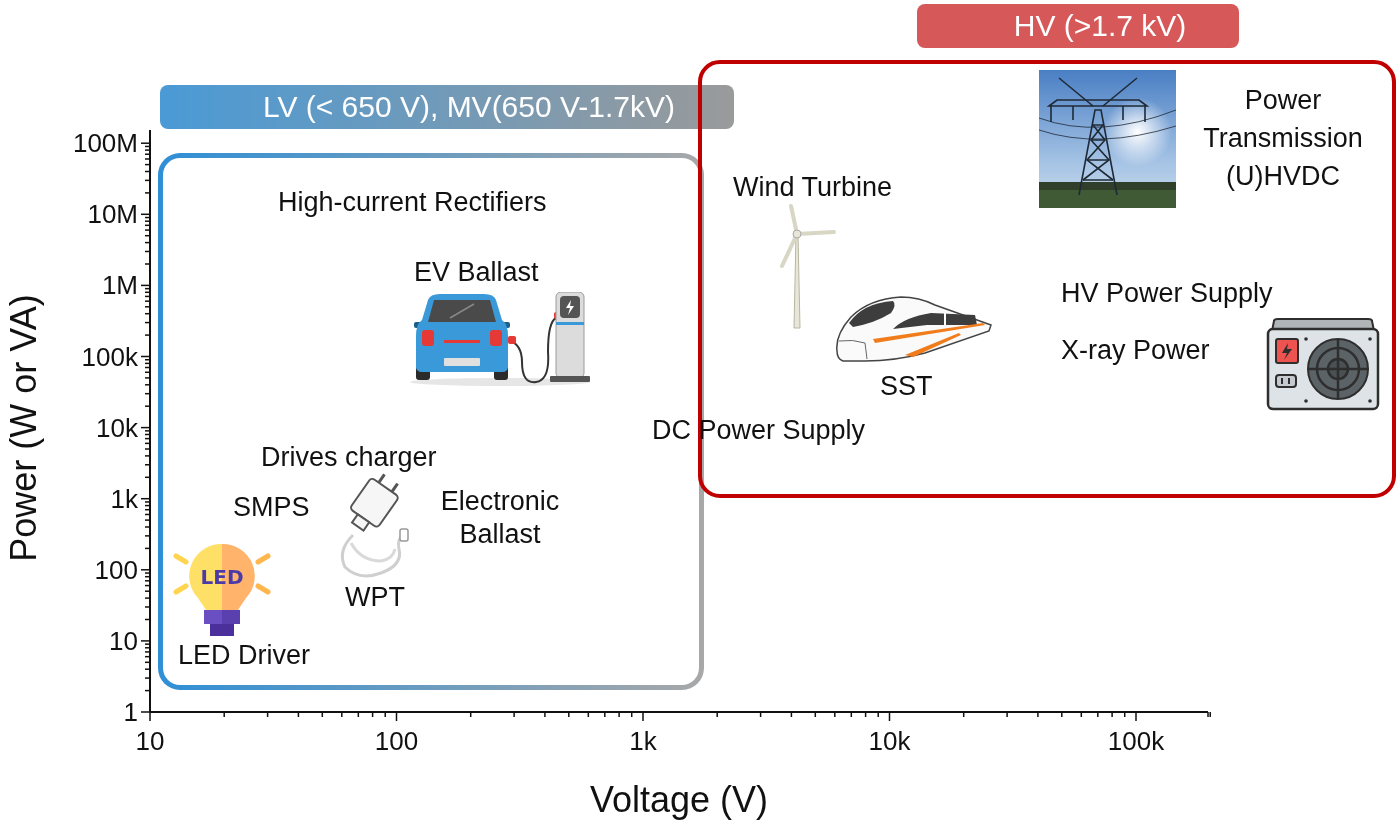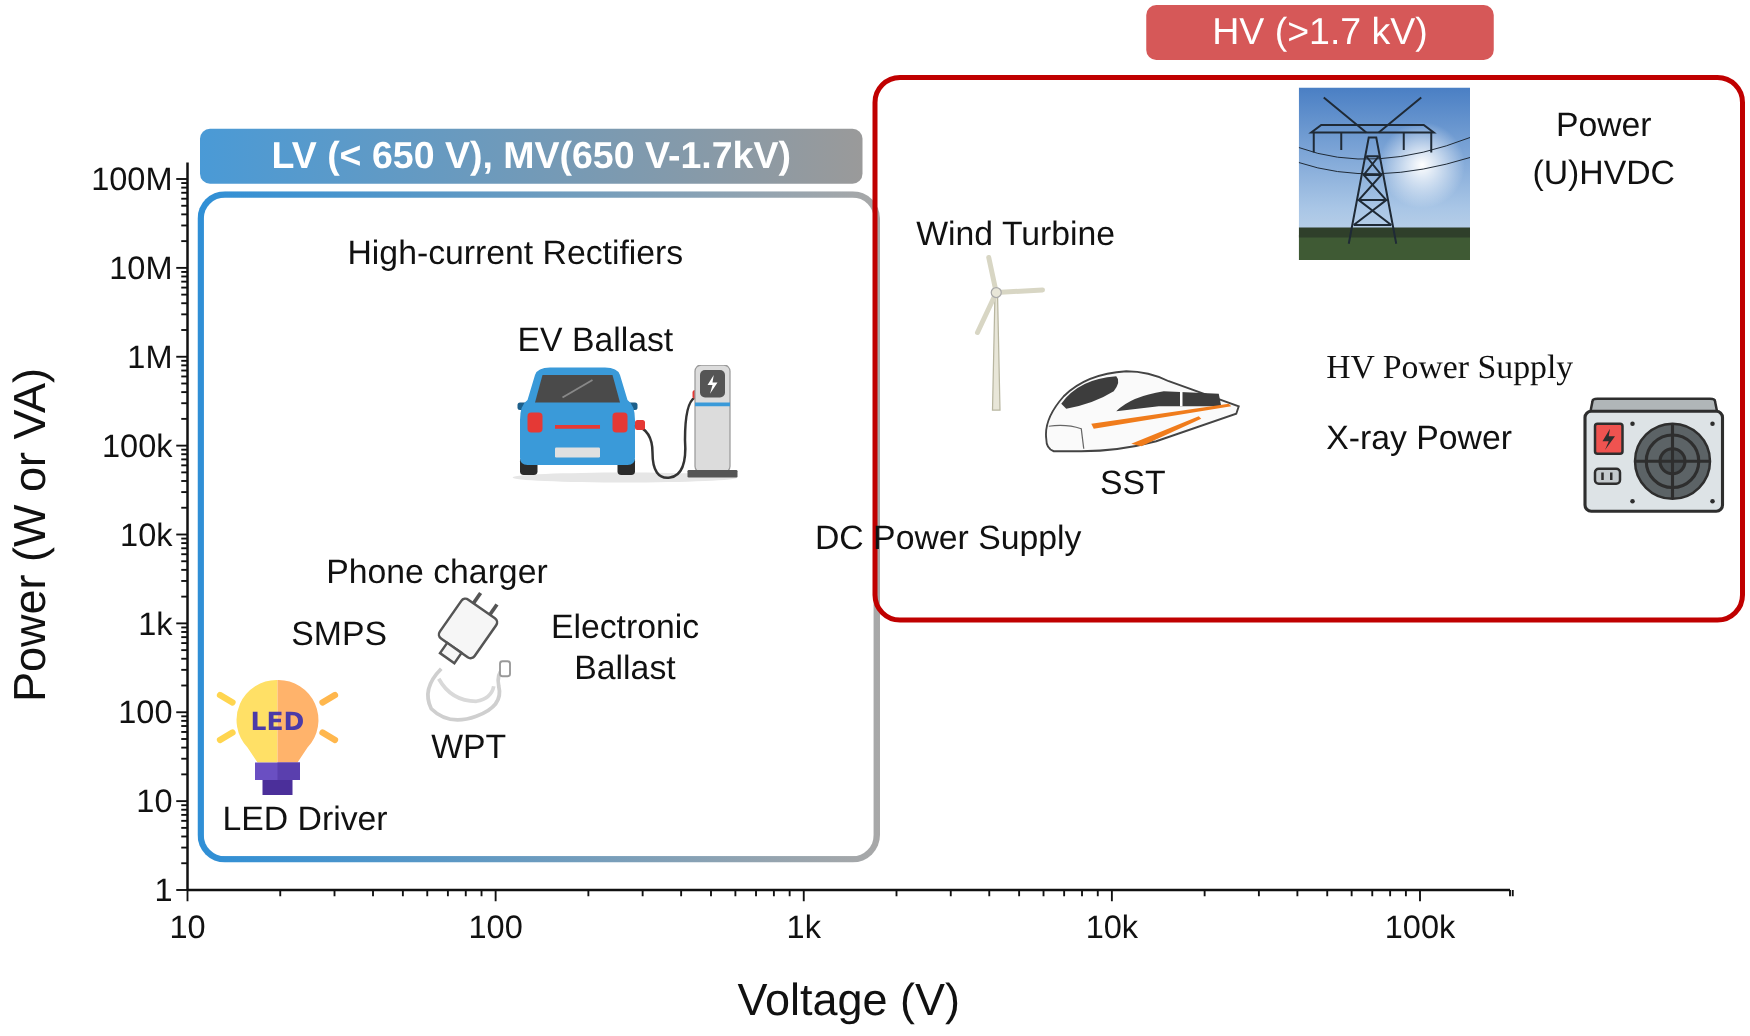--- a/index.html
+++ b/index.html
@@ -1,20 +1,20 @@
 <!DOCTYPE html>
 <html><head>
 <meta charset="utf-8">
 <style>
   html, body { margin:0; padding:0; background:#ffffff; }
   body { width:1400px; height:829px; position:relative; overflow:hidden; font-family:"Liberation Sans", sans-serif; color:#111; }
   #stage { position:absolute; left:0; top:0; width:1400px; height:829px; }
   .lbl { position:absolute; font-family:"Liberation Sans", sans-serif; font-size:27px; color:#111; white-space:nowrap; line-height:1.1; }
   .center { text-align:center; }
-  .banner { position:absolute; color:#fff; font-size:30px; border-radius:8px; text-align:center; line-height:44px; white-space:nowrap; }
+  .banner { position:absolute; color:#fff; font-size:30px; border-radius:8px; text-align:center; line-height:44px; white-space:nowrap;padding-left:44px; }
   .region { position:absolute; border-radius:22px; box-sizing:border-box; }
   .ticklbl { font-family:"Liberation Sans", sans-serif; font-size:26px; fill:#111; }
   .axtitle { font-family:"Liberation Sans", sans-serif; font-size:36px; fill:#111; }
 </style>
 </head>
 <body>
 
 <div id="stage">
 
   <svg id="axes" width="1400" height="829" style="position:absolute;left:0;top:0;">
@@ -149,44 +149,45 @@
         <text x="138" y="294.40000000000003" text-anchor="end" class="ticklbl">1M</text>
         <text x="138" y="223.30000000000007" text-anchor="end" class="ticklbl">10M</text>
         <text x="138" y="152.20000000000005" text-anchor="end" class="ticklbl">100M</text>
       </g>
     <text id="xlabel" class="axtitle" x="679" y="812" text-anchor="middle">Voltage (V)</text>
     <text id="ylabel" class="axtitle" transform="translate(36,428) rotate(-90)" text-anchor="middle">Power (W or VA)</text>
   </svg>
 
   <div class="region" style="left:158px;top:153px;width:546px;height:537px;border:5px solid transparent;
               background: linear-gradient(#fff,#fff) padding-box, linear-gradient(90deg,#2f8fd6,#a8a8a8) border-box;"></div>
-  <div class="banner" style="left:160px;top:103px;width:530px;background:linear-gradient(90deg,#4a9ad6,#9a9a9a);font-weight:bold;">LV (&lt; 650 V), MV(650 V-1.7kV)</div>
+  <div class="banner" style="left:160px;top:85px;width:530px;background:linear-gradient(90deg,#4a9ad6,#9a9a9a);">LV (&lt; 650 V), MV(650 V-1.7kV)</div>
 
   <div class="region" style="left:698px;top:60px;width:698px;height:438px;border:4px solid #c00000;"></div>
   <div class="banner" style="left:917px;top:4px;width:278px;background:#d65858;">HV (&gt;1.7 kV)</div>
 
   <div class="lbl" style="left:278px;top:188px;text-align:center;">High-current Rectifiers</div>
   <div class="lbl" style="left:414px;top:258px;">EV Ballast</div>
-  <div class="lbl" style="left:261px;top:443px;">Phone charger</div>
+  <div class="lbl" style="left:261px;top:443px;">Drives charger</div>
   <div class="lbl" style="left:233px;top:493px;text-align:center;">SMPS</div>
   <div class="lbl center" style="left:420px;top:487px;width:160px;">
     <div>Electronic</div>
     <div style="margin-top:3px;">Ballast</div>
   </div>
   <div class="lbl" style="left:345px;top:583px;">WPT</div>
   <div class="lbl" style="left:178px;top:641px;">LED Driver</div>
   <div class="lbl" style="left:652px;top:416px;">DC Power Supply</div>
 
   <div class="lbl" style="left:733px;top:173px;">Wind Turbine</div>
   <div class="lbl" style="left:880px;top:372px;">SST</div>
   <div class="lbl center" style="left:1178px;top:81px;width:210px;line-height:38px;">
     <div>Power</div>
+    <div>Transmission</div>
     <div>(U)HVDC</div>
   </div>
-  <div class="lbl" style="left:1061px;top:279px;font-family:Liberation Serif, serif;">HV Power Supply</div>
+  <div class="lbl" style="left:1061px;top:279px;">HV Power Supply</div>
   <div class="lbl" style="left:1061px;top:336px;">X-ray Power</div>
 
   <svg style="position:absolute;left:410px;top:292px;" width="185" height="95" viewBox="0 0 185 95">
     <ellipse cx="90" cy="90" rx="90" ry="4" fill="#e6e6e6"></ellipse>
     <rect x="4" y="30" width="10" height="6" rx="2" fill="#1d5f8a"></rect>
     <rect x="90" y="30" width="10" height="6" rx="2" fill="#1d5f8a"></rect>
     <rect x="6" y="74" width="14" height="14" rx="3" fill="#2b2b2b"></rect>
     <rect x="84" y="74" width="14" height="14" rx="3" fill="#2b2b2b"></rect>
     <path d="M18 8 Q20 2 30 2 L74 2 Q84 2 86 8 L92 28 Q98 32 98 44 L98 74 Q98 80 92 80 L12 80 Q6 80 6 74 L6 44 Q6 32 12 28 Z" fill="#3a9ad9"></path>
     <path d="M24 8 L80 8 L86 30 L18 30 Z" fill="#4a4a4a"></path>

